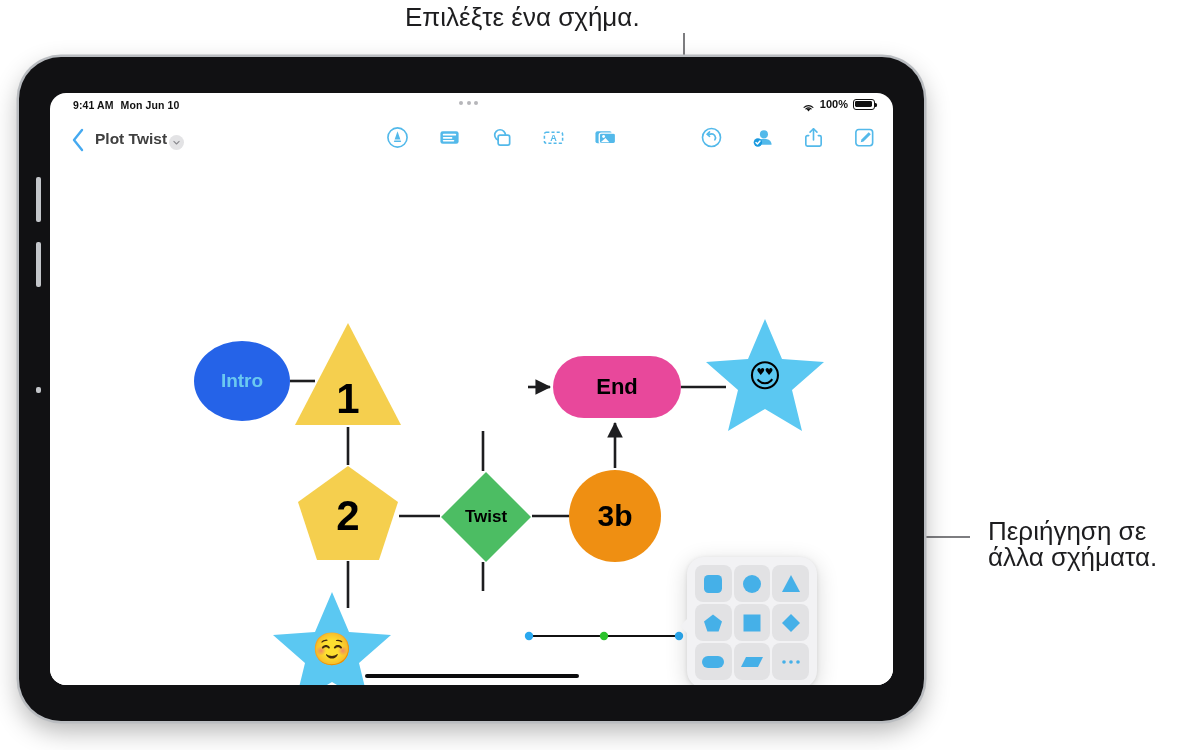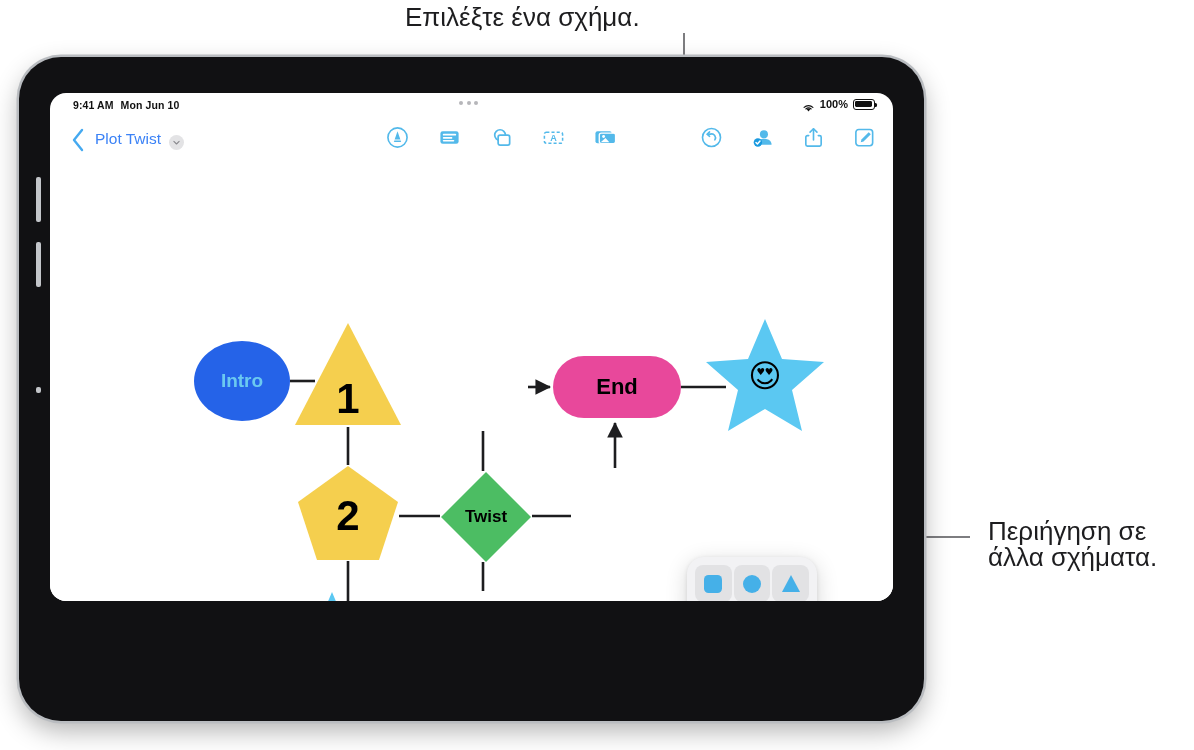--- a/index.html
+++ b/index.html
@@ -18,40 +18,40 @@
   #device{position:absolute;left:19px;top:57px;width:905px;height:664px;
           background:#111113;border-radius:42px;
           box-shadow:0 0 0 2.5px #b9bcc0, 0 10px 26px rgba(0,0,0,.30);}
   .side-btn{position:absolute;background:#c3c6ca;border-radius:2px;}
   #btn-top{left:83px;top:54px;width:52px;height:5px;border-radius:2px;}
   #btn-left-1{left:17px;top:120px;width:5px;height:45px;}
   #btn-left-2{left:17px;top:185px;width:5px;height:45px;}
   #btn-left-3{left:17px;top:330px;width:5px;height:6px;}
 
   
-  #screen{position:absolute;left:31px;top:36px;width:843px;height:508px;
+  #screen{position:absolute;left:31px;top:36px;width:843px;height:592px;
           background:#ffffff;border-radius:16px;overflow:hidden;}
 
   
   #statusbar{position:absolute;left:0;top:0;width:843px;height:26px;}
   #status-left{position:absolute;left:23px;top:6px;font-size:10.5px;font-weight:bold;color:#111;letter-spacing:.1px;}
   #status-left .sb-date{margin-left:7px;}
   #status-right{position:absolute;right:18px;top:5px;display:flex;align-items:center;gap:5px;}
   #status-right .pct{font-size:11px;font-weight:bold;color:#111;}
   .wifi{width:13px;height:10px;display:block;}
   .batt{width:22px;height:11px;border:1.3px solid #111;border-radius:3px;position:relative;box-sizing:border-box;}
   .batt i{position:absolute;left:1.2px;top:1.2px;bottom:1.2px;width:17px;background:#111;border-radius:1.4px;display:block;}
   .batt:after{content:"";position:absolute;right:-3.2px;top:3px;width:2px;height:4.5px;background:#111;border-radius:0 1.5px 1.5px 0;}
   #multitask{position:absolute;left:409px;top:8px;display:flex;gap:3.5px;}
   #multitask span{width:4px;height:4px;border-radius:50%;background:#b6b6ba;display:block;}
 
   
   #navbar{position:absolute;left:0;top:26px;width:843px;height:42px;}
   #back-chevron{position:absolute;left:19px;top:8px;width:18px;height:26px;cursor:pointer;}
-  #doc-title{position:absolute;left:45px;top:11px;font-size:15.5px;font-weight:normal;color:#3b82f6;}
+  #doc-title{position:absolute;left:45px;top:11px;font-size:15.5px;font-weight:bold;color:#404040;}
   #title-chevron{position:absolute;left:119px;top:16px;width:15px;height:15px;border-radius:50%;background:#e3e3e5;display:flex;align-items:center;justify-content:center;}
   #center-tools{position:absolute;left:335px;top:6px;display:flex;gap:27px;align-items:center;}
   #right-tools{position:absolute;right:16px;top:6px;display:flex;gap:26px;align-items:center;}
   .tbtn{width:25px;height:25px;display:flex;align-items:center;justify-content:center;cursor:pointer;}
   .tbtn svg{display:block;}
 
   
   #canvas{position:absolute;left:0;top:68px;width:843px;height:524px;background:#fff;}
   #canvas svg.conn{position:absolute;left:0;top:0;width:843px;height:524px;pointer-events:none;}
 
@@ -260,20 +260,23 @@
         <span class="lbl" style="color:#000;font-size:22px;">End</span>
       </div>
 
       <div class="node" style="left:390px;top:310px;width:92px;height:92px;">
         <svg style="position:absolute;left:0;top:0;" width="92" height="92" viewBox="0 0 92 92">
           <path d="M46 1 L91 46 L46 91 L1 46 Z" fill="#4cbd63"></path>
         </svg>
         <span class="lbl" style="color:#000;font-size:17px;">Twist</span>
       </div>
 
+      <div class="node circle" style="left:519px;top:309px;width:92px;height:92px;background:#ef8f12;">
+        <span class="lbl" style="color:#000;font-size:30px;">3b</span>
+      </div>
 
 
       <div class="node" style="left:655px;top:155px;width:120px;height:118px;">
         <svg style="position:absolute;left:0;top:0;" width="120" height="118" viewBox="0 0 120 118">
           <path d="M60 3 L77 43 L119 46 L87 74 L97 115 L60 93 L23 115 L33 74 L1 46 L43 43 Z" fill="#5bc8f2"></path>
         </svg>
         <span class="lbl emoji" style="font-size:32px;margin-top:2px;">😍</span>
       </div>
 
       <div class="node" style="left:222px;top:428px;width:120px;height:118px;">

